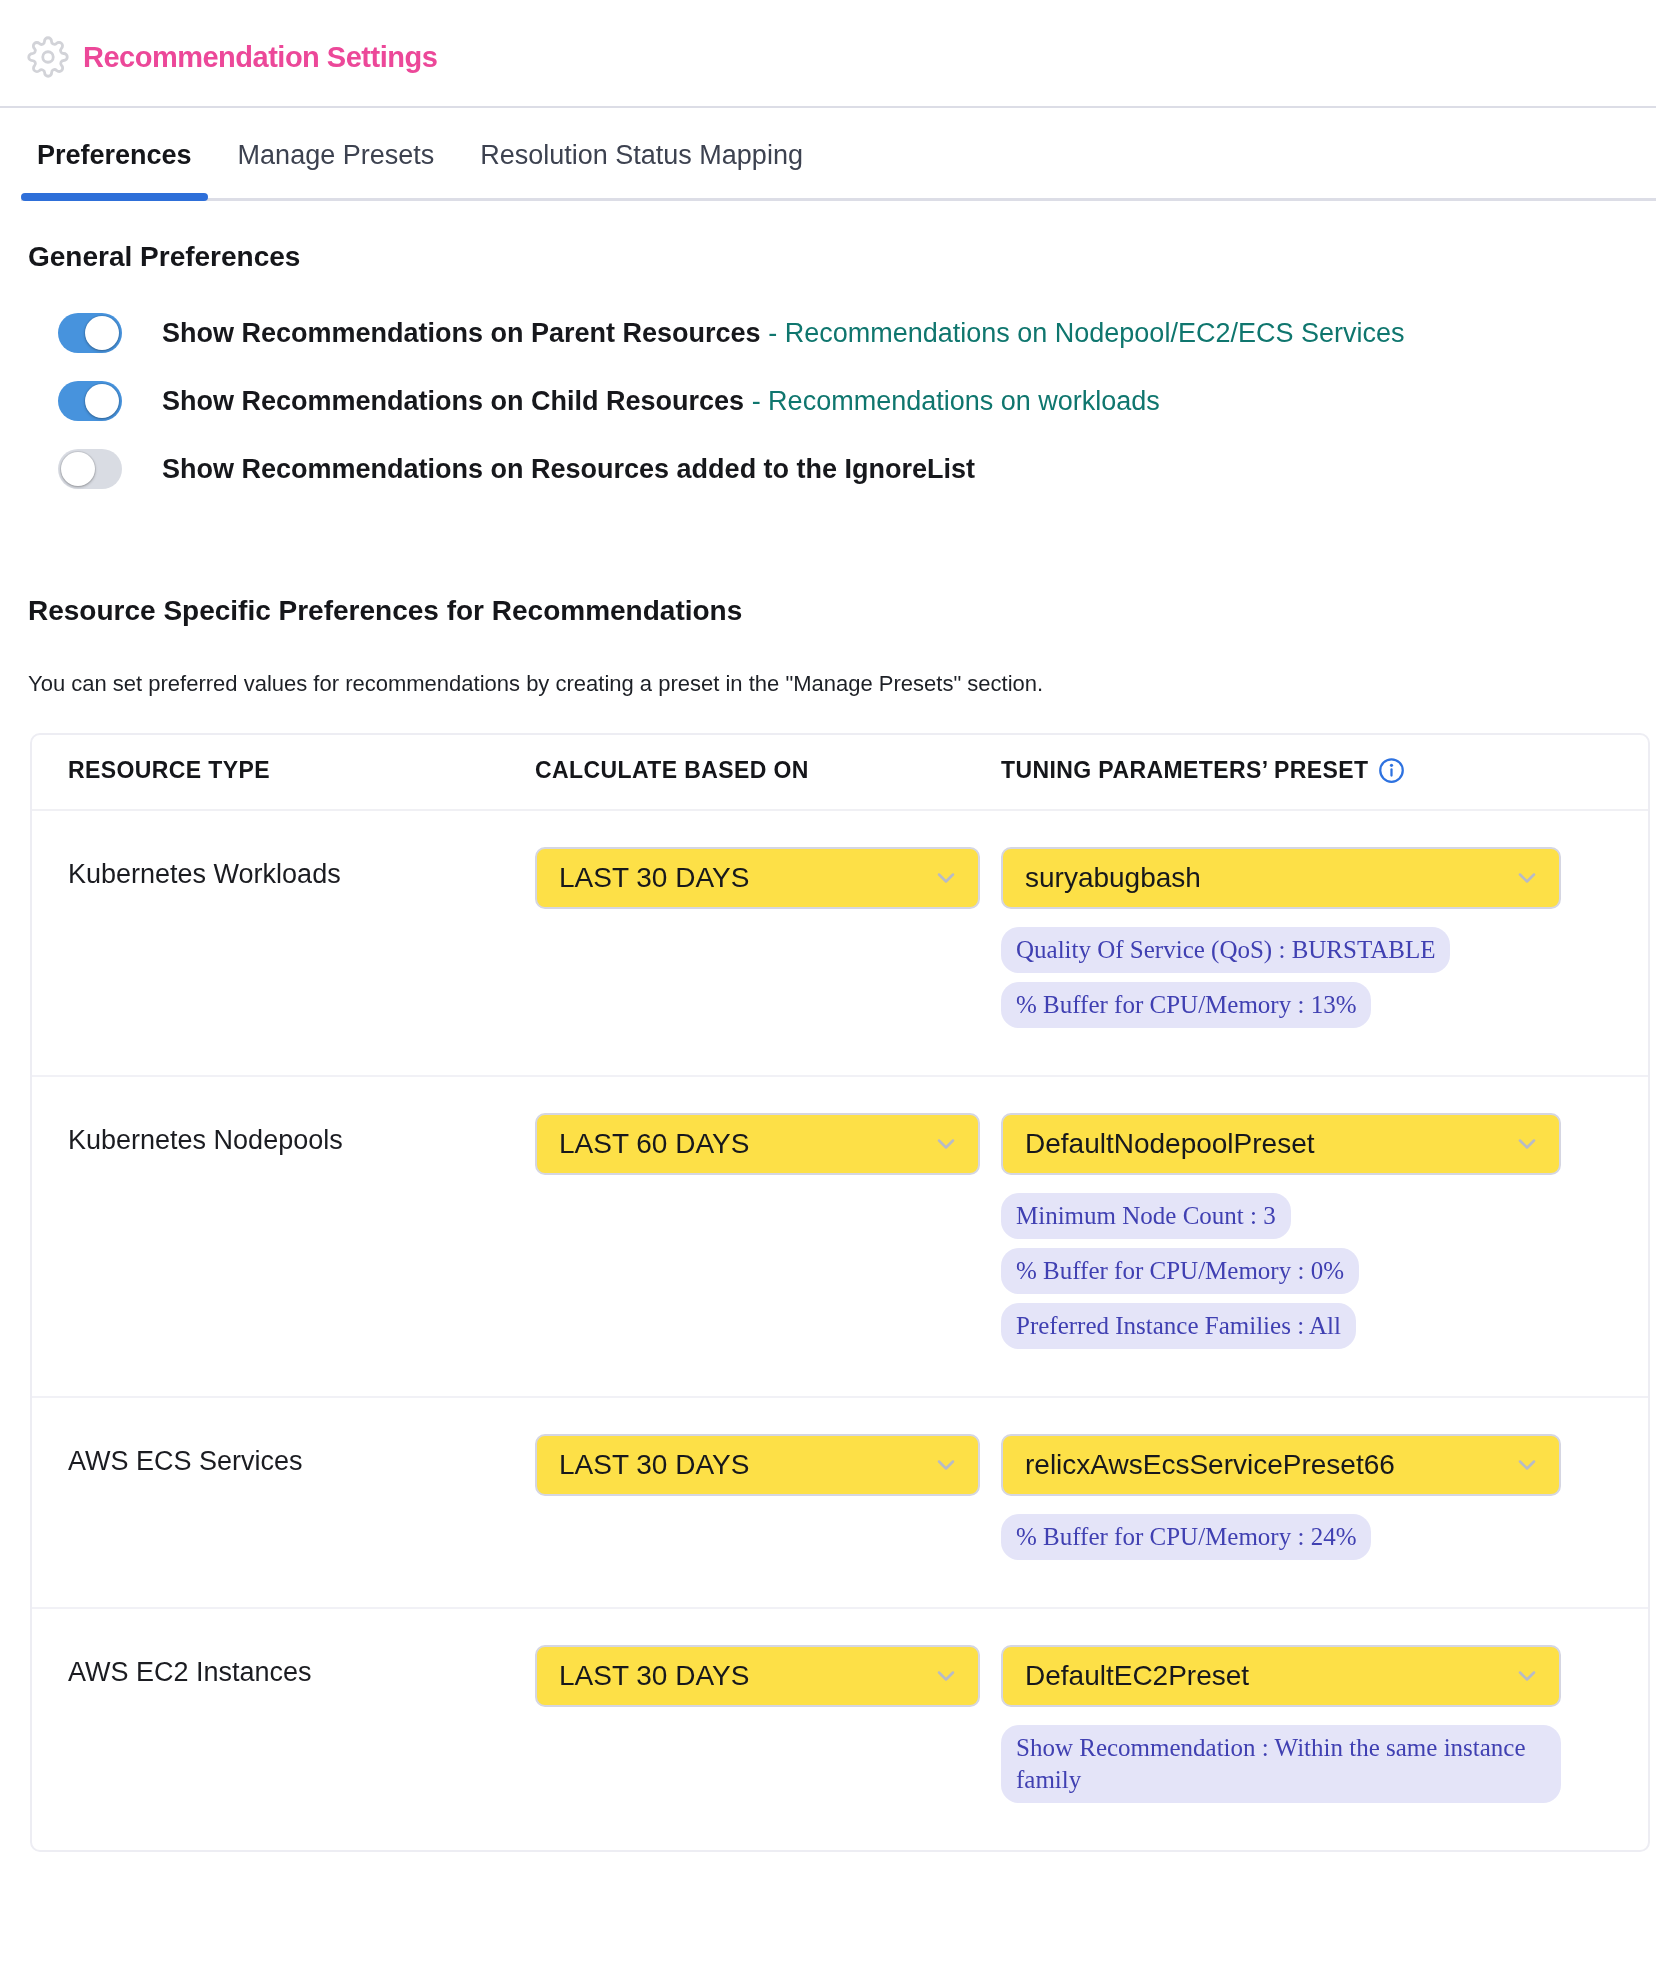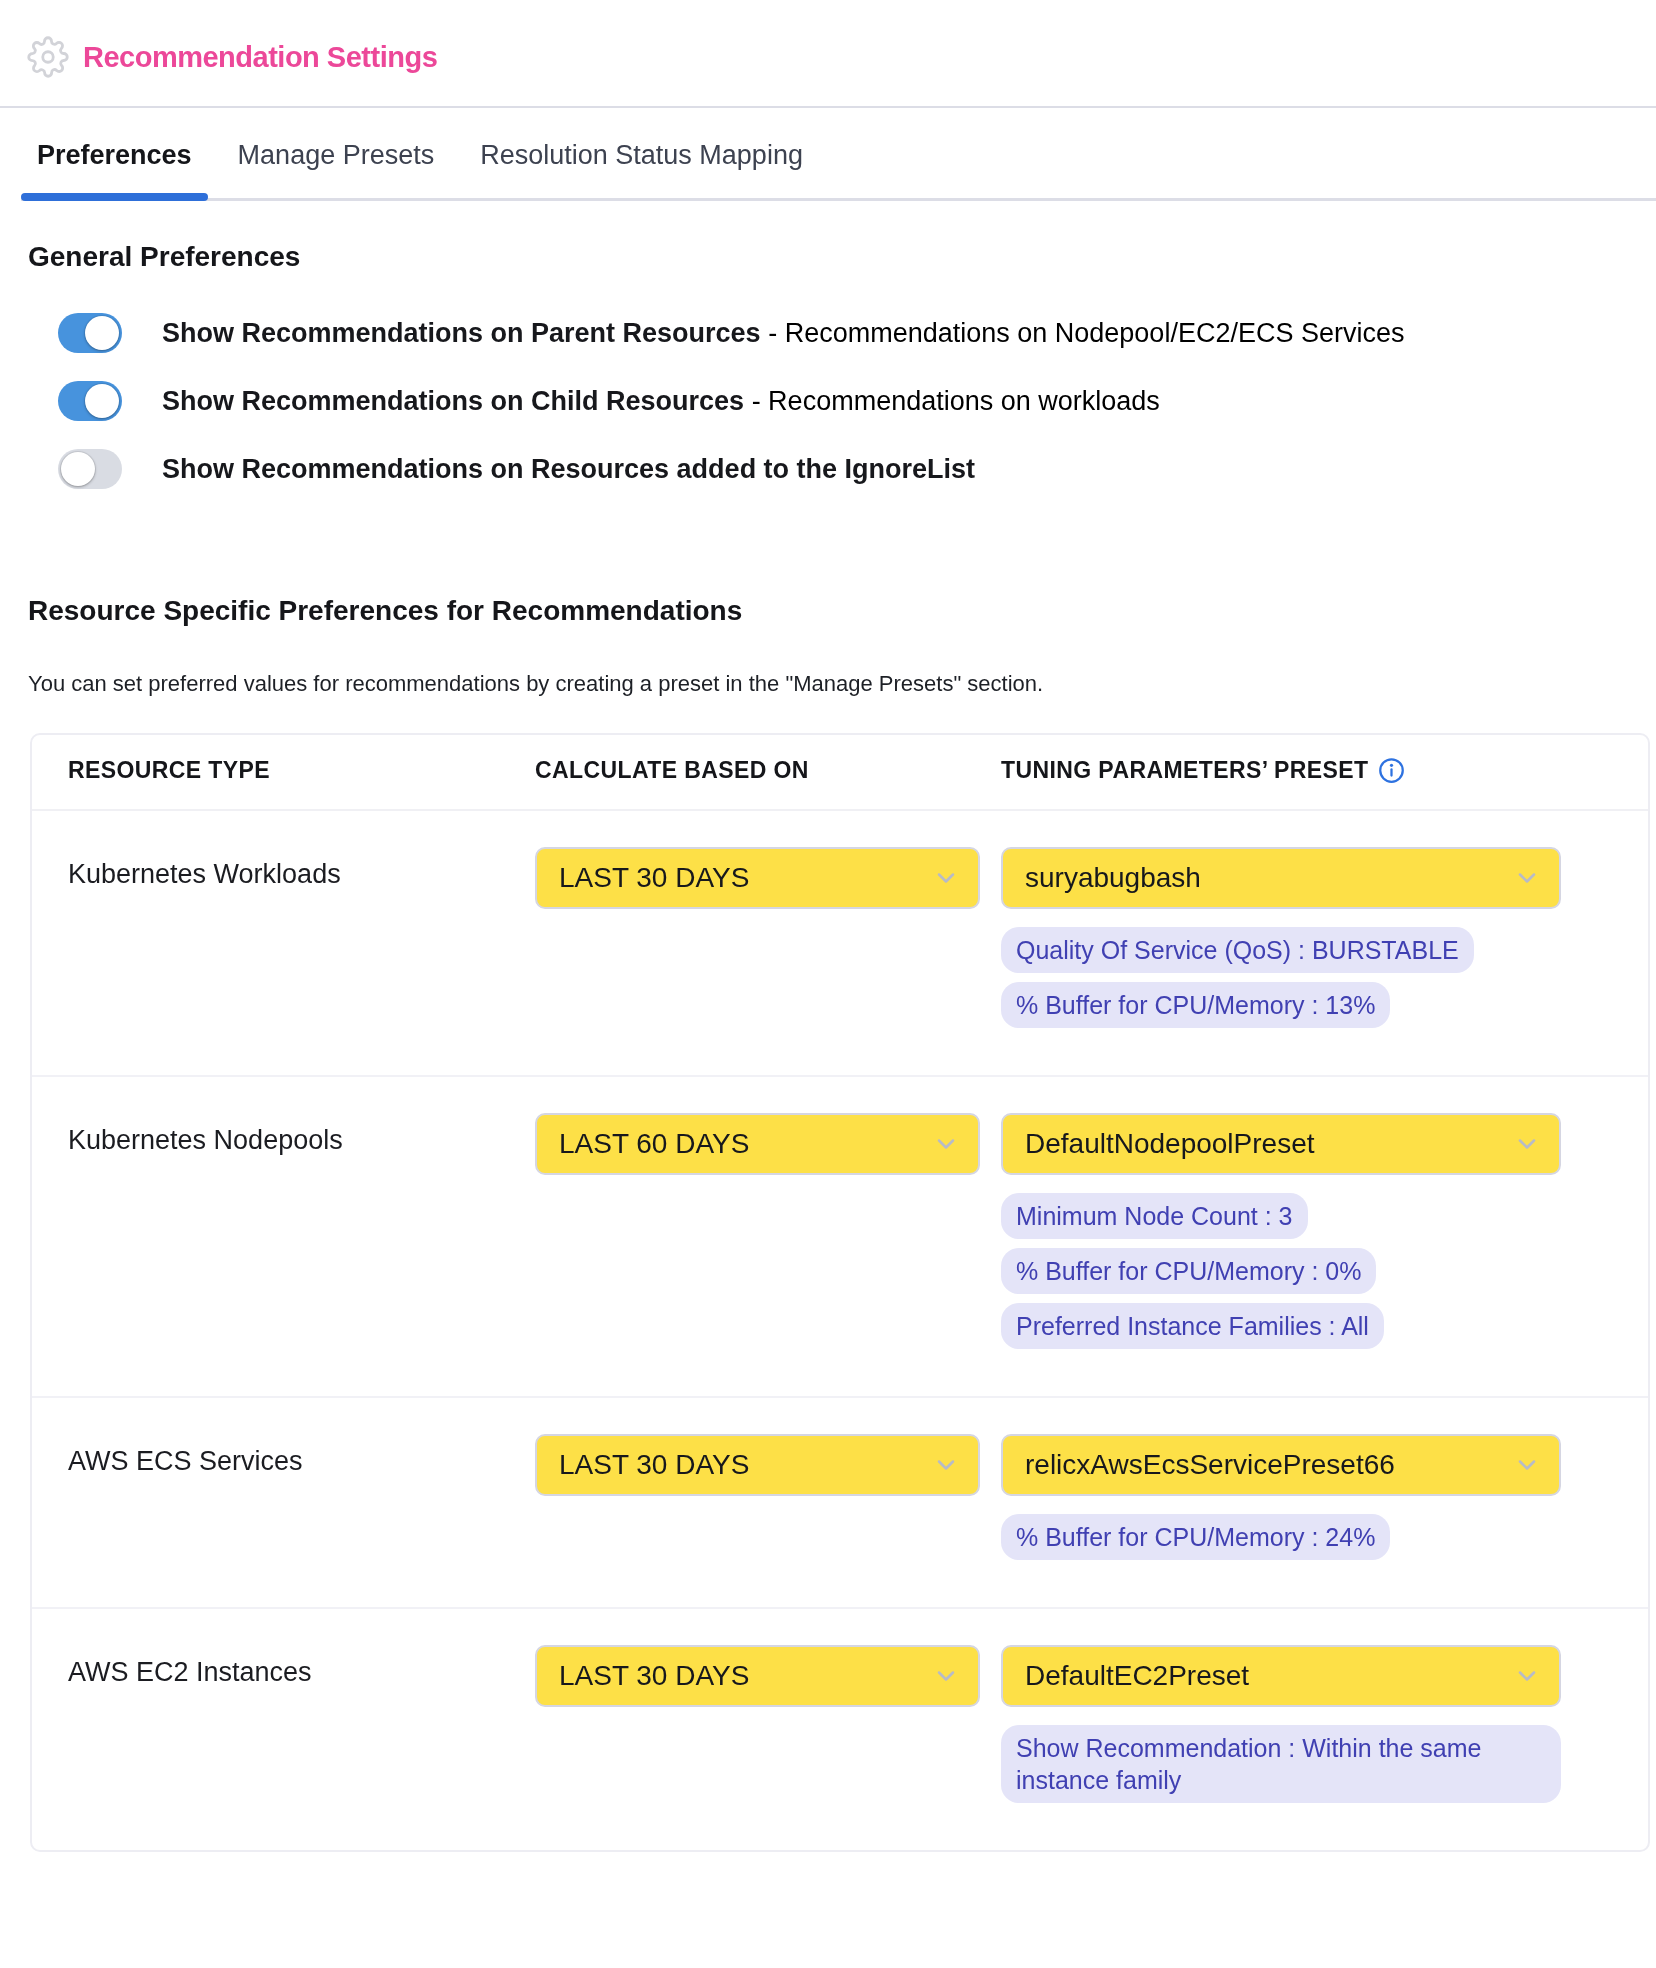--- a/index.html
+++ b/index.html
@@ -28,21 +28,21 @@
   .section-h { font-size: 28px; font-weight: 700; color: #15161a; margin: 0; }
   .general { margin: 40px 0 0 28px; }
   .toggle-row { display: flex; align-items: center; margin: 28px 0 0 30px; }
   .toggle-row:first-of-type { margin-top: 40px; }
   .toggle { width: 64px; height: 40px; border-radius: 20px; background: #d9dce3;
             display: flex; align-items: center; cursor: pointer; flex: none; }
   .toggle .knob { width: 34px; height: 34px; border-radius: 50%; background: #fff;
             margin: 3px; box-shadow: 0 1px 3px rgba(0,0,0,0.30), 0 0 0 1px rgba(0,0,0,0.06); }
   .toggle.on { background: #4793dd; justify-content: flex-end; }
   .toggle-text { margin-left: 40px; font-size: 27px; font-weight: 700; color: #17181c; }
-  .toggle-text .desc { font-weight: 400; color: #000000; }
+  .toggle-text .desc { font-weight: 400; color: #0f766e; }
 
   
   .resource { margin: 0 0 0 28px; }
   .resource .section-h { margin-top: 106px; }
   .resource-desc { font-size: 22px; color: #1d2026; margin: 44px 0 0 0; }
 
   .table { margin: 36px 0 0 2px; width: 1620px; border: 2px solid #ededf3; border-radius: 10px; }
   .thead { display: grid; grid-template-columns: 467px 466px 1fr;
            padding: 22px 36px 25px 36px; border-bottom: 2px solid #f0f0f4; }
   .th { font-size: 23px; font-weight: 700; color: #15161a; letter-spacing: 0.4px; }
@@ -57,21 +57,21 @@
             display: flex; align-items: center; justify-content: space-between;
             padding: 0 18px 0 22px; cursor: pointer; }
   .select-cb { width: 445px; }
   .select-preset { width: 560px; }
   .select .val { font-size: 28px; color: #17181c; }
   .chev { width: 28px; height: 28px; flex: none; }
 
   .badges { margin-top: 18px; }
   .badge { display: block; width: fit-content; max-width: 560px;
            background: #e4e4f8; color: #4040b2; font-size: 25px; line-height: 32px;
-           padding: 7px 15px; border-radius: 18px; margin-bottom: 9px; }
+           padding: 7px 15px; border-radius: 18px; margin-bottom: 9px; font-family: Liberation Serif, serif; }
 </style>
 </head>
 <body>
 
 <div>
 
   <div class="header">
     <svg class="gear" viewBox="0 0 24 24" fill="none" stroke="#d2d3d8" stroke-width="1.6" stroke-linecap="round" stroke-linejoin="round">
       <circle cx="12" cy="12" r="3"></circle>
       <path d="M19.4 15a1.65 1.65 0 0 0 .33 1.82l.06.06a2 2 0 0 1 0 2.83 2 2 0 0 1-2.83 0l-.06-.06a1.65 1.65 0 0 0-1.82-.33 1.65 1.65 0 0 0-1 1.51V21a2 2 0 0 1-2 2 2 2 0 0 1-2-2v-.09A1.65 1.65 0 0 0 9 19.4a1.65 1.65 0 0 0-1.82.33l-.06.06a2 2 0 0 1-2.83 0 2 2 0 0 1 0-2.83l.06-.06a1.65 1.65 0 0 0 .33-1.82 1.65 1.65 0 0 0-1.51-1H3a2 2 0 0 1-2-2 2 2 0 0 1 2-2h.09A1.65 1.65 0 0 0 4.6 9a1.65 1.65 0 0 0-.33-1.82l-.06-.06a2 2 0 0 1 0-2.83 2 2 0 0 1 2.83 0l.06.06a1.65 1.65 0 0 0 1.82.33H9a1.65 1.65 0 0 0 1-1.51V3a2 2 0 0 1 2-2 2 2 0 0 1 2 2v.09a1.65 1.65 0 0 0 1 1.51 1.65 1.65 0 0 0 1.82-.33l.06-.06a2 2 0 0 1 2.83 0 2 2 0 0 1 0 2.83l-.06.06a1.65 1.65 0 0 0-.33 1.82V9a1.65 1.65 0 0 0 1.51 1H21a2 2 0 0 1 2 2 2 2 0 0 1-2 2h-.09a1.65 1.65 0 0 0-1.51 1z"></path>

